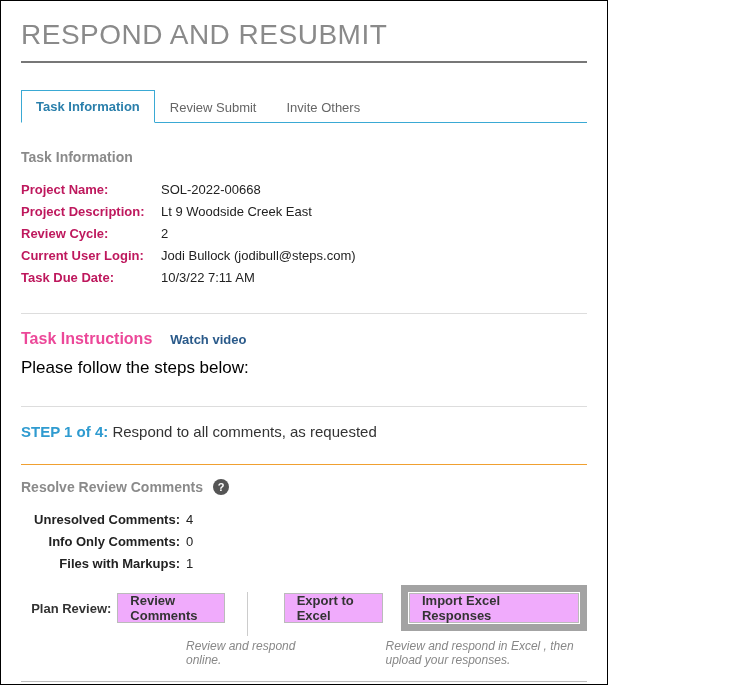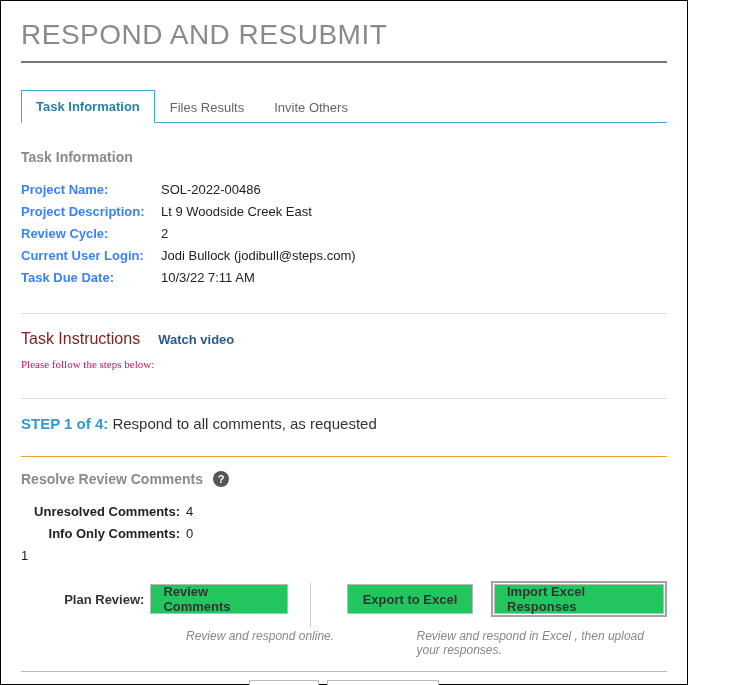--- a/index.html
+++ b/index.html
@@ -5,21 +5,21 @@
   * { box-sizing: border-box; }
   body {
     margin: 0;
     padding: 0;
     font-family: "Segoe UI", Arial, sans-serif;
     font-size: 13px;
     color: #333;
     background: #fff;
   }
   .frame {
-    width: 688px;
+    width: 608px;
     height: 685px;
     border: 1px solid #000;
     padding: 18px 20px 12px 20px;
     position: relative;
   }
   .page-title {
     font-size: 28px;
     font-weight: 400;
     color: #8a8a8a;
     letter-spacing: 0.5px;
@@ -62,54 +62,53 @@
   .kv-table {
     margin-bottom: 24px;
   }
   .kv-row {
     display: flex;
     line-height: 22px;
   }
   .kv-label {
     width: 140px;
     font-weight: 700;
-    color: #3b82f6;
+    color: #be185d;
     font-size: 13px;
   }
   .kv-value {
     color: #222;
     font-size: 13px;
   }
   .section-divider {
     border: none;
     border-top: 1px solid #ddd;
     margin: 6px 0 16px 0;
   }
   .instructions-header {
     display: flex;
     align-items: center;
     gap: 18px;
     margin-bottom: 10px;
   }
   .instructions-title {
     font-size: 16px;
-    font-weight: 400;
-    color: #7f1d1d;
+    font-weight: 700;
+    color: #ec4899;
   }
   .watch-video {
     font-size: 13px;
     font-weight: 700;
     color: #2a5a8a;
     cursor: pointer;
   }
   .instructions-text {
-    font-size: 11px;
-    color: #be185d;
+    font-size: 17px;
+    color: #000000;
     margin-bottom: 28px;
-    font-family: Liberation Serif, serif;
   }
   .step-line {
     font-size: 15px;
     color: #333;
     margin-bottom: 24px;
   }
   .step-line .step-num {
     color: #2f9bd0;
     font-weight: 700;
   }
@@ -168,36 +167,36 @@
   }
   .pr-label {
     width: 165px;
     text-align: right;
     padding-right: 6px;
     font-weight: 700;
     font-size: 13px;
   }
   .btn {
     border: 1px solid #bbb;
-    background: #22c55e;
+    background: #f0abfc;
     font-size: 13px;
     font-weight: 600;
     color: #333;
     height: 30px;
     display: flex;
     align-items: center;
     justify-content: center;
     cursor: pointer;
     padding: 0 12px;
   }
   .btn.review-comments { width: 170px; }
   .btn.export-excel { width: 155px; margin-left: 36px; }
   .btn.import-excel { width: 170px; margin-left: 18px; }
   .highlight-box {
-    border: 2px solid #a3a3a3;
+    border: 7px solid #a3a3a3;
     padding: 1px;
     display: inline-flex;
     align-items: flex-end;
   }
   .vdiv {
     width: 1px;
     background: #ccc;
     height: 44px;
     margin-left: 22px;
     position: relative;
@@ -251,30 +250,30 @@
 </head>
 <body>
 
 <div class="frame">
 
   <h1 class="page-title">RESPOND AND RESUBMIT</h1>
   <hr class="title-rule">
 
   <div class="tabs">
     <div class="tab active">Task Information</div>
-    <div class="tab">Files Results</div>
+    <div class="tab">Review Submit</div>
     <div class="tab">Invite Others</div>
   </div>
 
   <div class="section-label">Task Information</div>
 
   <div class="kv-table">
     <div class="kv-row">
       <div class="kv-label">Project Name:</div>
-      <div class="kv-value">SOL-2022-00486</div>
+      <div class="kv-value">SOL-2022-00668</div>
     </div>
     <div class="kv-row">
       <div class="kv-label">Project Description:</div>
       <div class="kv-value">Lt 9 Woodside Creek East</div>
     </div>
     <div class="kv-row">
       <div class="kv-label">Review Cycle:</div>
       <div class="kv-value">2</div>
     </div>
     <div class="kv-row">
@@ -312,20 +311,21 @@
   <div class="counts">
     <div class="count-row">
       <div class="count-label">Unresolved Comments:</div>
       <div class="count-value">4</div>
     </div>
     <div class="count-row">
       <div class="count-label">Info Only Comments:</div>
       <div class="count-value">0</div>
     </div>
     <div class="count-row">
+      <div class="count-label">Files with Markups:</div>
       <div class="count-value">1</div>
     </div>
   </div>
 
   <div class="action-row">
     <div class="pr-label">Plan Review:</div>
     <div class="btn review-comments">Review Comments</div>
     <div class="vdiv"></div>
     <div class="btn export-excel">Export to Excel</div>
     <span class="highlight-box" style="margin-left:18px;">

